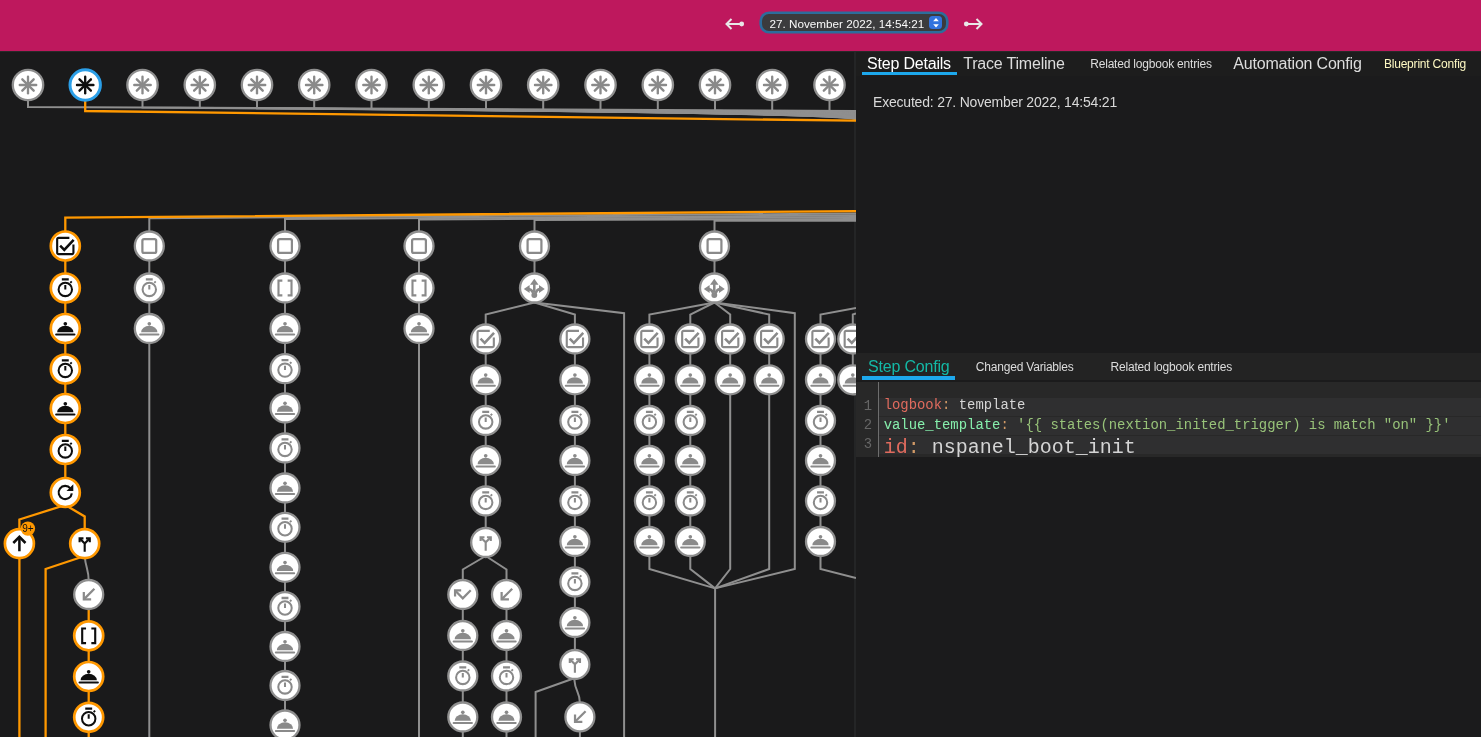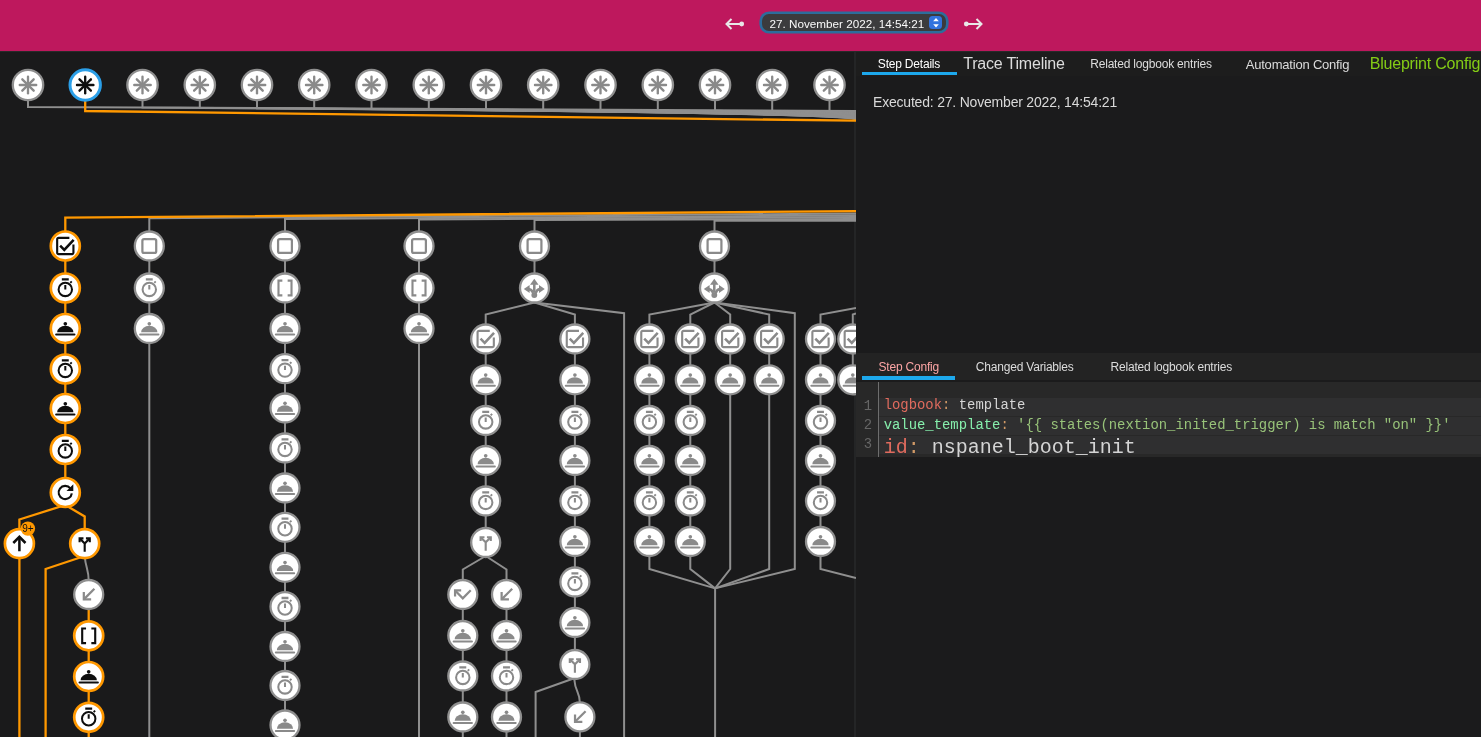--- a/index.html
+++ b/index.html
@@ -576,30 +576,30 @@
  <svg width="24" height="24" style="position:absolute;left:961px;top:12px" viewBox="0 0 24 24">
   <g stroke="#e8e8e8" stroke-width="2" fill="none">
    <line x1="6" y1="12" x2="20.5" y2="12"></line>
    <polyline points="15.5,7 20.5,12 15.5,17"></polyline>
   </g>
       <circle cx="5.3" cy="12" r="2.4" fill="#e8e8e8"></circle>
  </svg>
 </div>
 <div style="position:absolute;left:856.2px;top:52px;width:624.8px;height:685px;background:#1b1b1c"></div>
 <div style="position:absolute;left:856.2px;top:52px;width:624.8px;height:23.5px;background:#1d1d1d">
-    <div style="position:absolute;left:52.8px;top:50%;transform:translate(-50%,-50%);font-size:12px;letter-spacing:-0.2px;color:#ffffff;white-space:nowrap">Step Details</div>
+    <div style="position:absolute;left:52.8px;top:50%;transform:translate(-50%,-50%);font-size:16px;letter-spacing:-0.2px;color:#ffffff;white-space:nowrap">Step Details</div>
     <div style="position:absolute;left:157.8px;top:50%;transform:translate(-50%,-50%);font-size:16px;letter-spacing:-0.2px;color:#dcdcdc;white-space:nowrap">Trace Timeline</div>
     <div style="position:absolute;left:294.8px;top:50%;transform:translate(-50%,-50%);font-size:12px;letter-spacing:-0.2px;color:#dcdcdc;white-space:nowrap">Related logbook entries</div>
-    <div style="position:absolute;left:441.3px;top:50%;transform:translate(-50%,-50%);font-size:13px;letter-spacing:-0.2px;color:#dcdcdc;white-space:nowrap">Automation Config</div>
-    <div style="position:absolute;left:568.8px;top:50%;transform:translate(-50%,-50%);font-size:16px;letter-spacing:-0.2px;color:#84cc16;white-space:nowrap">Blueprint Config</div>
+    <div style="position:absolute;left:441.3px;top:50%;transform:translate(-50%,-50%);font-size:16px;letter-spacing:-0.2px;color:#dcdcdc;white-space:nowrap">Automation Config</div>
+    <div style="position:absolute;left:568.8px;top:50%;transform:translate(-50%,-50%);font-size:12px;letter-spacing:-0.2px;color:#fef9c3;white-space:nowrap">Blueprint Config</div>
   </div>
 <div style="position:absolute;left:862px;top:71.5px;width:95px;height:3.2px;background:#1da8ec"></div>
 <div style="position:absolute;left:873px;top:93.5px;font-size:14px;letter-spacing:-0.2px;color:#d9d9d9">Executed: 27. November 2022, 14:54:21</div>
 <div style="position:absolute;left:856.2px;top:353px;width:624.8px;height:27px;background:#232323">
-    <div style="position:absolute;left:52.6px;top:50%;transform:translate(-50%,-50%);font-size:12px;letter-spacing:-0.2px;color:#fca5a5;white-space:nowrap">Step Config</div>
+    <div style="position:absolute;left:52.6px;top:50%;transform:translate(-50%,-50%);font-size:16px;letter-spacing:-0.2px;color:#14b8a6;white-space:nowrap">Step Config</div>
     <div style="position:absolute;left:168.5px;top:50%;transform:translate(-50%,-50%);font-size:12px;letter-spacing:-0.2px;color:#dcdcdc;white-space:nowrap">Changed Variables</div>
     <div style="position:absolute;left:315.1px;top:50%;transform:translate(-50%,-50%);font-size:12px;letter-spacing:-0.2px;color:#dcdcdc;white-space:nowrap">Related logbook entries</div>
   </div>
 <div style="position:absolute;left:862px;top:376.4px;width:93px;height:3.2px;background:#1da8ec"></div>
 <div style="position:absolute;left:856.2px;top:382px;width:624.8px;height:75px;background:#282828">
     <div style="position:absolute;left:22.5px;top:15.6px;width:602.5px;height:18px;background:#2f2f30"></div>
     <div style="position:absolute;left:22.5px;top:35.0px;width:602.5px;height:18px;background:#2f2f30"></div>
     <div style="position:absolute;left:22.5px;top:54.4px;width:602.5px;height:18px;background:#2f2f30"></div>
     <div style="position:absolute;left:21.5px;top:0;width:1px;height:75px;background:#6e6e6e"></div>
     <div style="position:absolute;right:609px;top:15.6px;width:13px;text-align:right;font-family:'Liberation Mono',monospace;font-size:13.9px;color:#666666">1</div>

